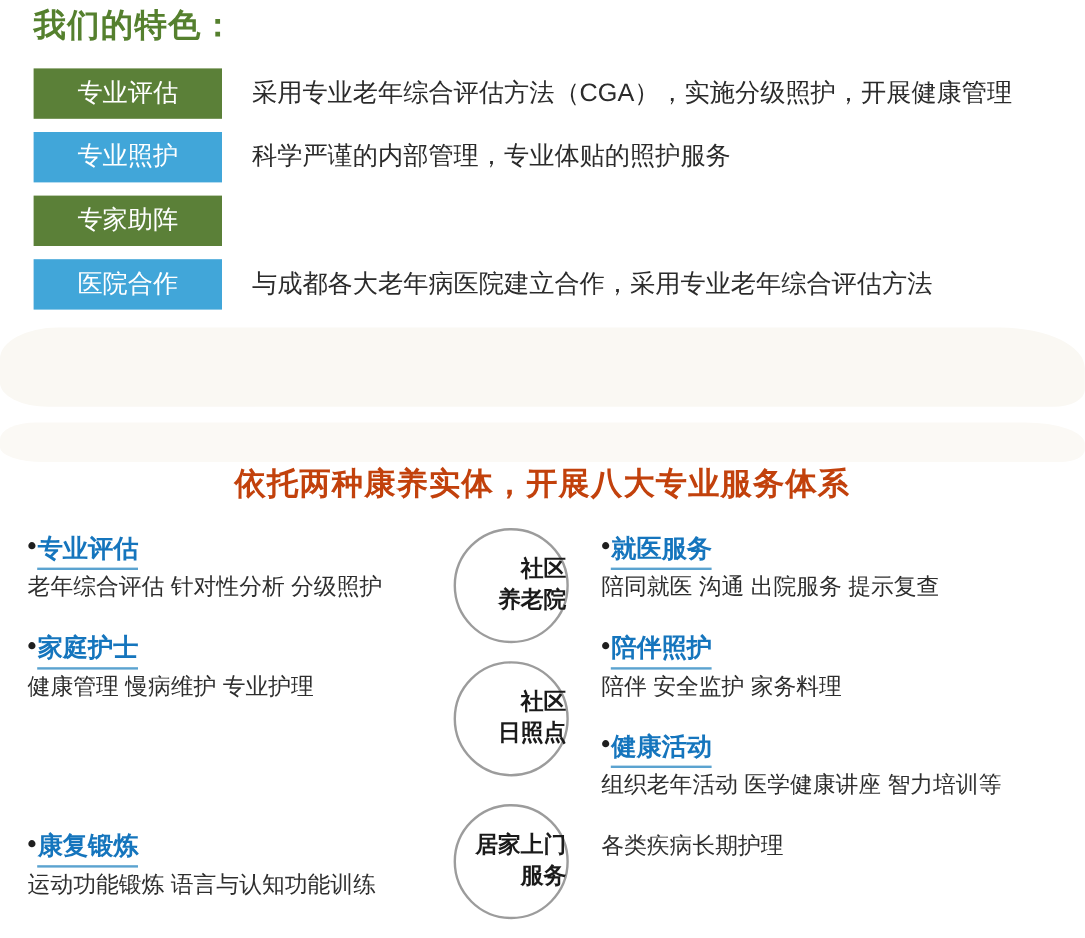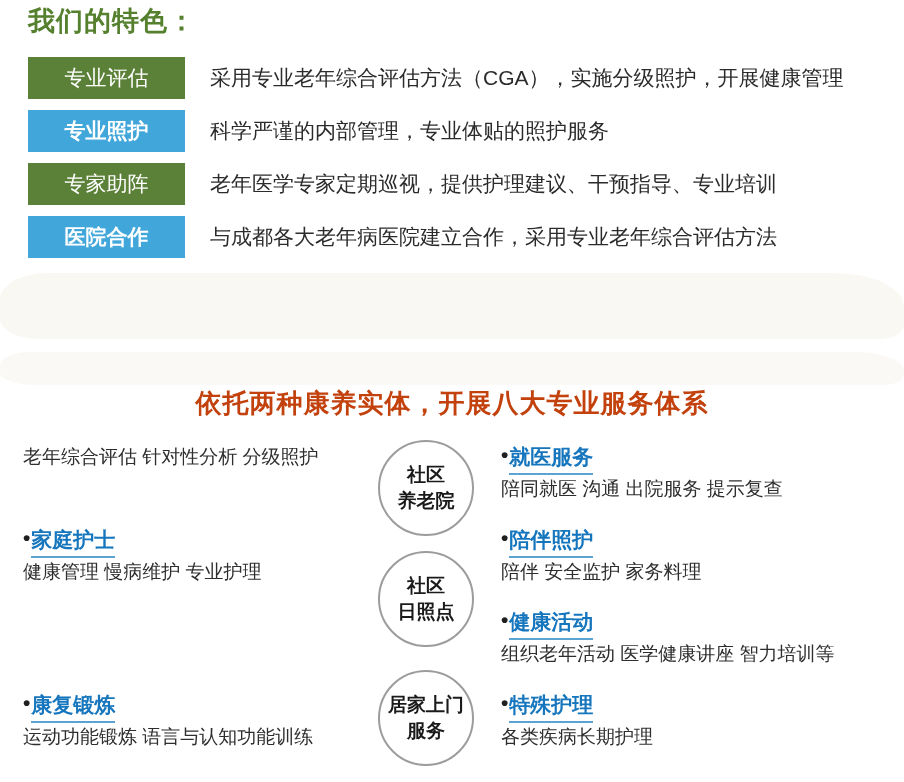--- a/index.html
+++ b/index.html
@@ -19,21 +19,21 @@
   .feature-row{position:absolute;left:28px;width:860px;height:42px;}
   .feature-row.r0{top:57px;}
   .feature-row.r1{top:110px;}
   .feature-row.r2{top:163px;}
   .feature-row.r3{top:216px;}
   .feature-label{
     position:absolute;left:0;top:0;width:157px;height:42px;
     color:#ffffff;font-size:21px;text-align:center;line-height:42px;
   }
   .feature-label[data-variant="green"]{background:var(--green,#5b8038);}
-  .feature-label[data-variant="blue"]{background:var(--blue,#41a6d9);font-weight:bold;}
+  .feature-label[data-variant="blue"]{background:var(--blue,#41a6d9);}
   .feature-desc{
     position:absolute;left:182px;top:0;height:42px;line-height:42px;
     font-size:21px;color:#2b2b2b;white-space:nowrap;
   }
 
   
   .bg-blob{position:absolute;background:#faf8f3;pointer-events:none;}
   .blob1{left:0;top:273px;width:904px;height:66px;border-radius:48px 70px 26px 40px / 26px 34px 14px 20px;}
   .blob2{left:0;top:352px;width:904px;height:33px;border-radius:30px 50px 20px 36px / 14px 18px 10px 12px;background:#fbf9f5;}
 
@@ -59,21 +59,21 @@
     color:var(--link_blue,#1575bd);text-decoration:none;
     border-bottom:2px solid var(--underline_blue,#5ba3d0);padding-bottom:2px;
     cursor:pointer;
   }
   .svc-desc{margin-top:1px;font-size:19px;color:#2e2e2e;white-space:nowrap;}
 
   
   .entity-circle{
     position:absolute;left:378px;width:92px;height:92px;border-radius:50%;
     border:2px solid #9c9c9c;background:#ffffff;
-    display:flex;flex-direction:column;align-items:center;justify-content:center;
+    display:flex;flex-direction:column;align-items:flex-end;justify-content:center;
     font-size:19px;font-weight:bold;color:#1a1a1a;line-height:1.35;text-align:center;
   }
   .entity-circle.c0{top:440px;}
   .entity-circle.c1{top:551px;}
   .entity-circle.c2{top:670px;}
   .entity-circle span{display:block;}
 </style>
 </head>
 <body>
 
@@ -84,33 +84,35 @@
   <div class="feature-row r0">
     <div class="feature-label" data-variant="green">专业评估</div>
     <div class="feature-desc">采用专业老年综合评估方法（CGA），实施分级照护，开展健康管理</div>
   </div>
   <div class="feature-row r1">
     <div class="feature-label" data-variant="blue">专业照护</div>
     <div class="feature-desc">科学严谨的内部管理，专业体贴的照护服务</div>
   </div>
   <div class="feature-row r2">
     <div class="feature-label" data-variant="green">专家助阵</div>
-    <div class="feature-desc">老年医学专家定期巡视，提供护理建议、干预指导、专业培训</div>
   </div>
   <div class="feature-row r3">
     <div class="feature-label" data-variant="blue">医院合作</div>
     <div class="feature-desc">与成都各大老年病医院建立合作，采用专业老年综合评估方法</div>
   </div>
 
   <div class="bg-blob blob1"></div>
   <div class="bg-blob blob2"></div>
 
   <h2 class="services-heading">依托两种康养实体，开展八大专业服务体系</h2>
 
   <div class="svc-item left i0">
+    <div class="svc-title-row">
+      <span class="svc-bullet">•</span><a class="svc-title">专业评估</a>
+    </div>
     <div class="svc-desc">老年综合评估 针对性分析 分级照护</div>
   </div>
   <div class="svc-item left i1">
     <div class="svc-title-row">
       <span class="svc-bullet">•</span><a class="svc-title">家庭护士</a>
     </div>
     <div class="svc-desc">健康管理 慢病维护 专业护理</div>
   </div>
   <div class="svc-item left i3">
     <div class="svc-title-row">
@@ -131,23 +133,20 @@
     </div>
     <div class="svc-desc">陪伴 安全监护 家务料理</div>
   </div>
   <div class="svc-item right i2">
     <div class="svc-title-row">
       <span class="svc-bullet">•</span><a class="svc-title">健康活动</a>
     </div>
     <div class="svc-desc">组织老年活动 医学健康讲座 智力培训等</div>
   </div>
   <div class="svc-item right i3">
-    <div class="svc-title-row">
-      <span class="svc-bullet">•</span><a class="svc-title">特殊护理</a>
-    </div>
     <div class="svc-desc">各类疾病长期护理</div>
   </div>
 
   <div class="entity-circle c0">
     <span>社区</span>
     <span>养老院</span>
   </div>
   <div class="entity-circle c1">
     <span>社区</span>
     <span>日照点</span>

